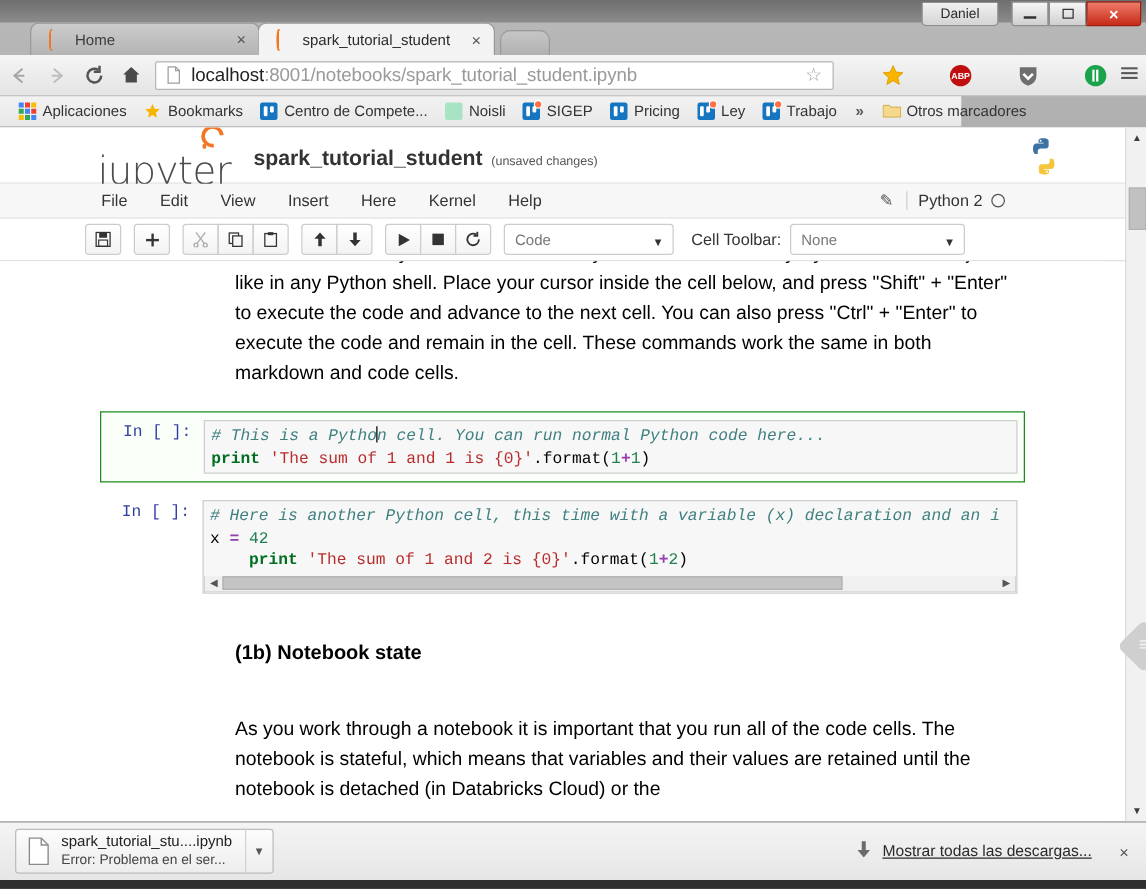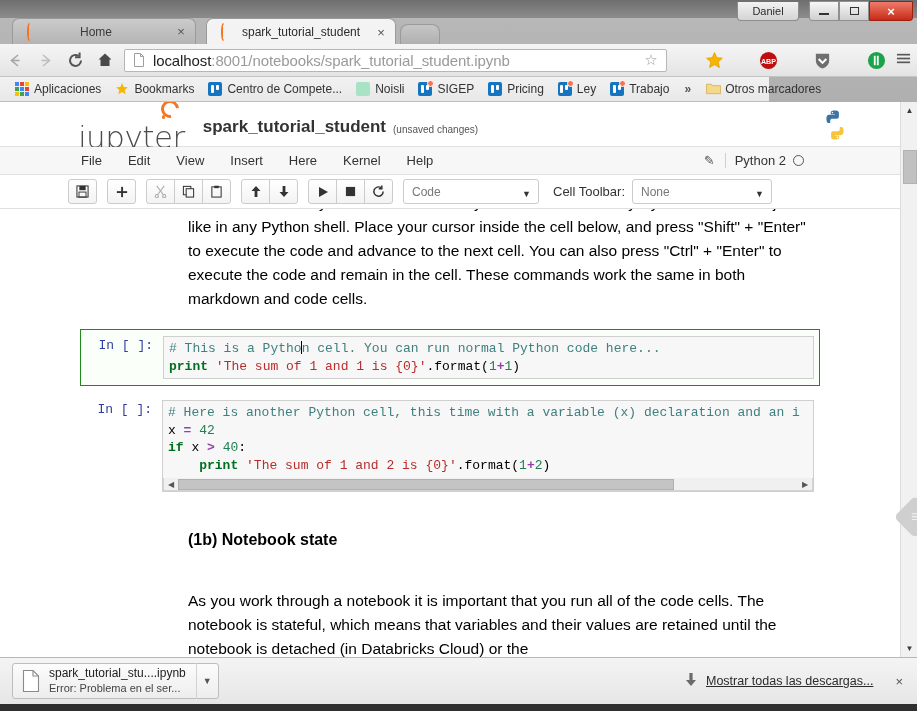--- a/index.html
+++ b/index.html
@@ -60,21 +60,21 @@
   .tab.inactive {
     background: linear-gradient(to bottom,#cbcbcb,#b4b4b4);
     border:1px solid #9a9a9a; border-bottom:none;
     color:#3b3b3b;
   }
   .tab.active {
     background:#f3f3f3;
     border:1px solid #9a9a9a; border-bottom:none;
     top:2px; height:27px;
   }
-  #tab0 { left:12px; width:184px;gap:32px; }
+  #tab0 { left:24px; width:184px; }
   #tab1 { left:206px; width:190px; }
   .tab-fav {
     width:14px; height:14px; margin-right:7px; flex:0 0 auto;
     position:relative;
   }
   .jfav {
     width:13px; height:13px; border-radius:50%;
     border:2.3px solid #f47421; border-right-color:transparent;
     transform:rotate(35deg);
   }
@@ -250,21 +250,21 @@
   }
   .editor {
     flex:1 1 auto; background:#f7f7f7; border:1px solid #cfcfcf;
     padding:3px 5px; overflow:hidden;
   }
   .cell.selected .editor { background:#f7f7f7; }
   .codeline {
     font-family:"Liberation Mono", monospace; font-size:13px; line-height:17.5px;
     white-space:pre; color:#000;
   }
-  .cmt { color:#408080; }
+  .cmt { color:#408080; font-style:italic; }
   .kw  { color:#007020; font-weight:bold; }
   .str { color:#b92c2c; }
   .num { color:#208050; }
   .op  { color:#9440b0; font-weight:bold; }
   .caretbar {
     display:inline-block; width:1px; height:13px; background:#000;
     vertical-align:-2px; margin:0 -0.5px;
   }
 
   
@@ -637,21 +637,20 @@
             </div>
           </div>
 
           <div style="height:7px"></div>
 
           <div class="cell">
             <div class="prompt">In [ ]:</div>
             <div class="editor">
               <div class="codeline"><span class="cmt"># Here is another Python cell, this time with a variable (x) declaration and an i</span></div>
               <div class="codeline">x <span class="op">=</span> <span class="num">42</span></div>
-              <div class="codeline"><span class="kw">if</span> x <span class="op">&gt;</span> <span class="num">40</span>:</div>
               <div class="codeline">    <span class="kw">print</span> <span class="str">'The sum of 1 and 2 is {0}'</span>.format(<span class="num">1</span><span class="op">+</span><span class="num">2</span>)</div>
               <div class="hscroll">
                 <span class="hs-arrow">◀</span>
                 <span class="hs-track">
                     <span class="hs-thumb"></span>
                   </span>
                 <span class="hs-arrow">▶</span>
               </div>
             </div>
           </div>

